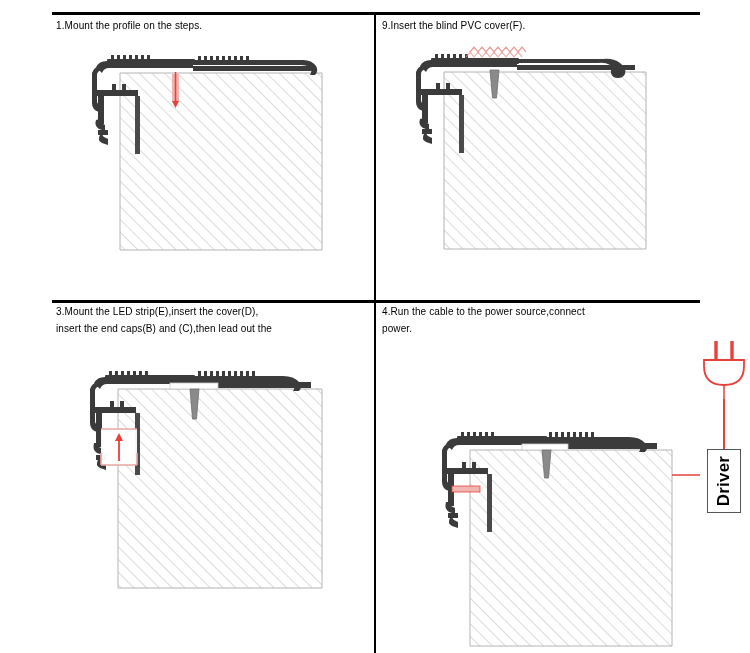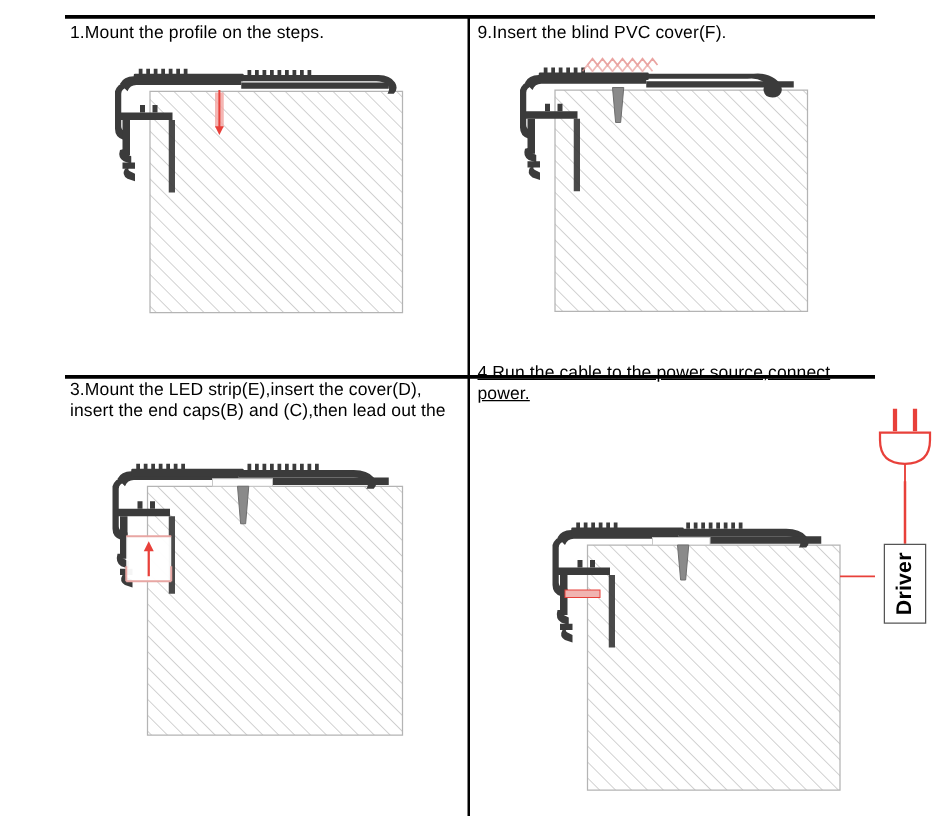--- a/index.html
+++ b/index.html
@@ -19,24 +19,24 @@
   
   .rule{position:absolute;background:#000;}
   .rule-top{left:0;top:0;width:648px;height:3px;}
   .rule-mid-h{left:0;top:288px;width:648px;height:3px;}
   .rule-vert{left:322px;top:0;width:2px;height:641px;}
 
   .quad{position:absolute;width:322px;height:288px;box-sizing:border-box;}
   .q1{left:0;top:0;}
   .q2{left:326px;top:0;}
   .q3{left:0;top:291px;height:350px;}
-  .q4{left:326px;top:277px;height:322px;text-decoration:underline;}
+  .q4{left:326px;top:291px;height:322px;}
 
   .caption{
-    font-size:14px;
+    font-size:10px;
     line-height:17px;
     padding:5px 2px 0 4px;
     white-space:pre-line;
     letter-spacing:.1px;
   }
   .q3 .caption,.q4 .caption{padding-top:0;}
 
   .art{position:absolute;left:0;top:0;width:100%;height:100%;pointer-events:none;}
   .art svg{display:block;}
 

